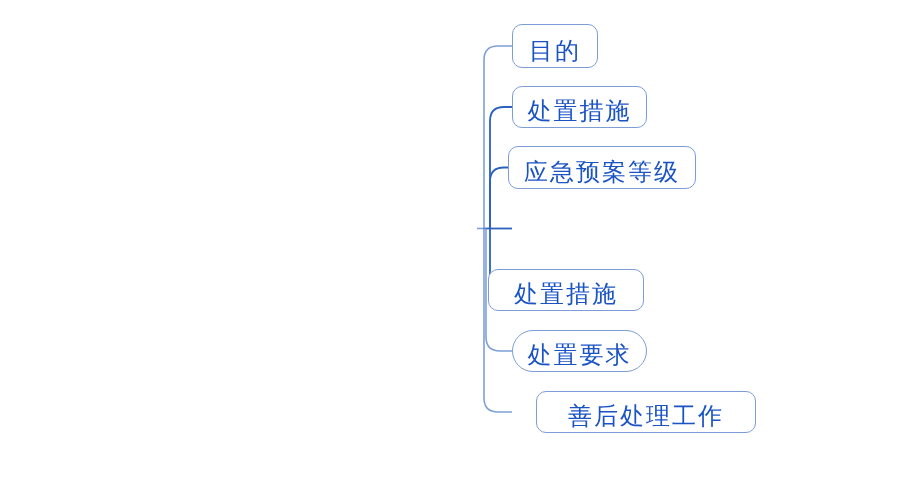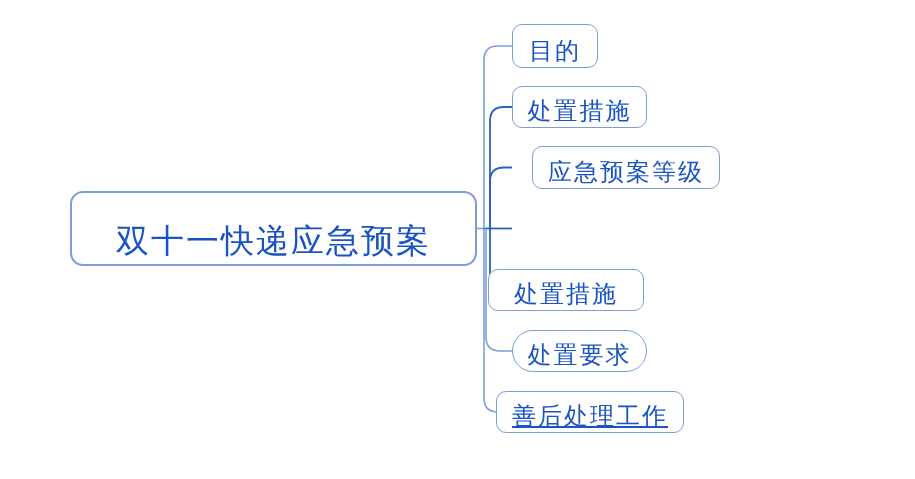--- a/index.html
+++ b/index.html
@@ -37,25 +37,25 @@
   .root {
     left: 70px; top: 191px;
     width: 407px; height: 75px;
     border-radius: 13px;
     border-width: 2px;
     font-size: 33px;
   }
   .child { font-size: 24px; }
   .c1 { left: 512px; top: 24px;  width: 86px;  height: 44px; }
   .c2 { left: 512px; top: 86px;  width: 135px; height: 42px; }
-  .c3 { left: 532px; top: 146px; width: 188px; height: 43px; }
+  .c3 { left: 508px; top: 146px; width: 188px; height: 43px; }
   .c4 { left: 512px; top: 207px; width: 237px; height: 43px; }
   .c5 { left: 488px; top: 269px; width: 156px; height: 42px; }
   .c6 { left: 512px; top: 330px; width: 135px; height: 42px; border-radius: 21px; }
-  .c7 { left: 496px; top: 391px; width: 188px; height: 42px; text-decoration: underline; }
+  .c7 { left: 536px; top: 391px; width: 220px; height: 42px; }
 </style>
 </head>
 <body>
 
 <div class="canvas">
 
   <svg class="links" viewBox="0 0 915 479" xmlns="http://www.w3.org/2000/svg" aria-hidden="true">
 
     <path class="light" d="M477 228.5 H484"></path>
 
@@ -63,23 +63,20 @@
 
     <path class="light" d="M484 228.5 V60 Q484 46 498 46 H512"></path>
     <path class="dark" d="M490 228.5 V121 Q490 107 504 107 H512"></path>
     <path class="dark" d="M490 228.5 V181.5 Q490 167.5 504 167.5 H512"></path>
 
     <path class="dark" d="M490 228.5 V276 Q490 290 504 290 H512"></path>
     <path class="light" d="M486 228.5 V337 Q486 351 500 351 H512"></path>
     <path class="light" d="M484 228.5 V398 Q484 412 498 412 H512"></path>
   </svg>
 
-  <div class="node root">
-    <span>双十一快递应急预案</span>
-  </div>
 
   <div class="node child c1">
     <span>目的</span>
   </div>
   <div class="node child c2">
     <span>处置措施</span>
   </div>
   <div class="node child c3">
     <span>应急预案等级</span>
   </div>

